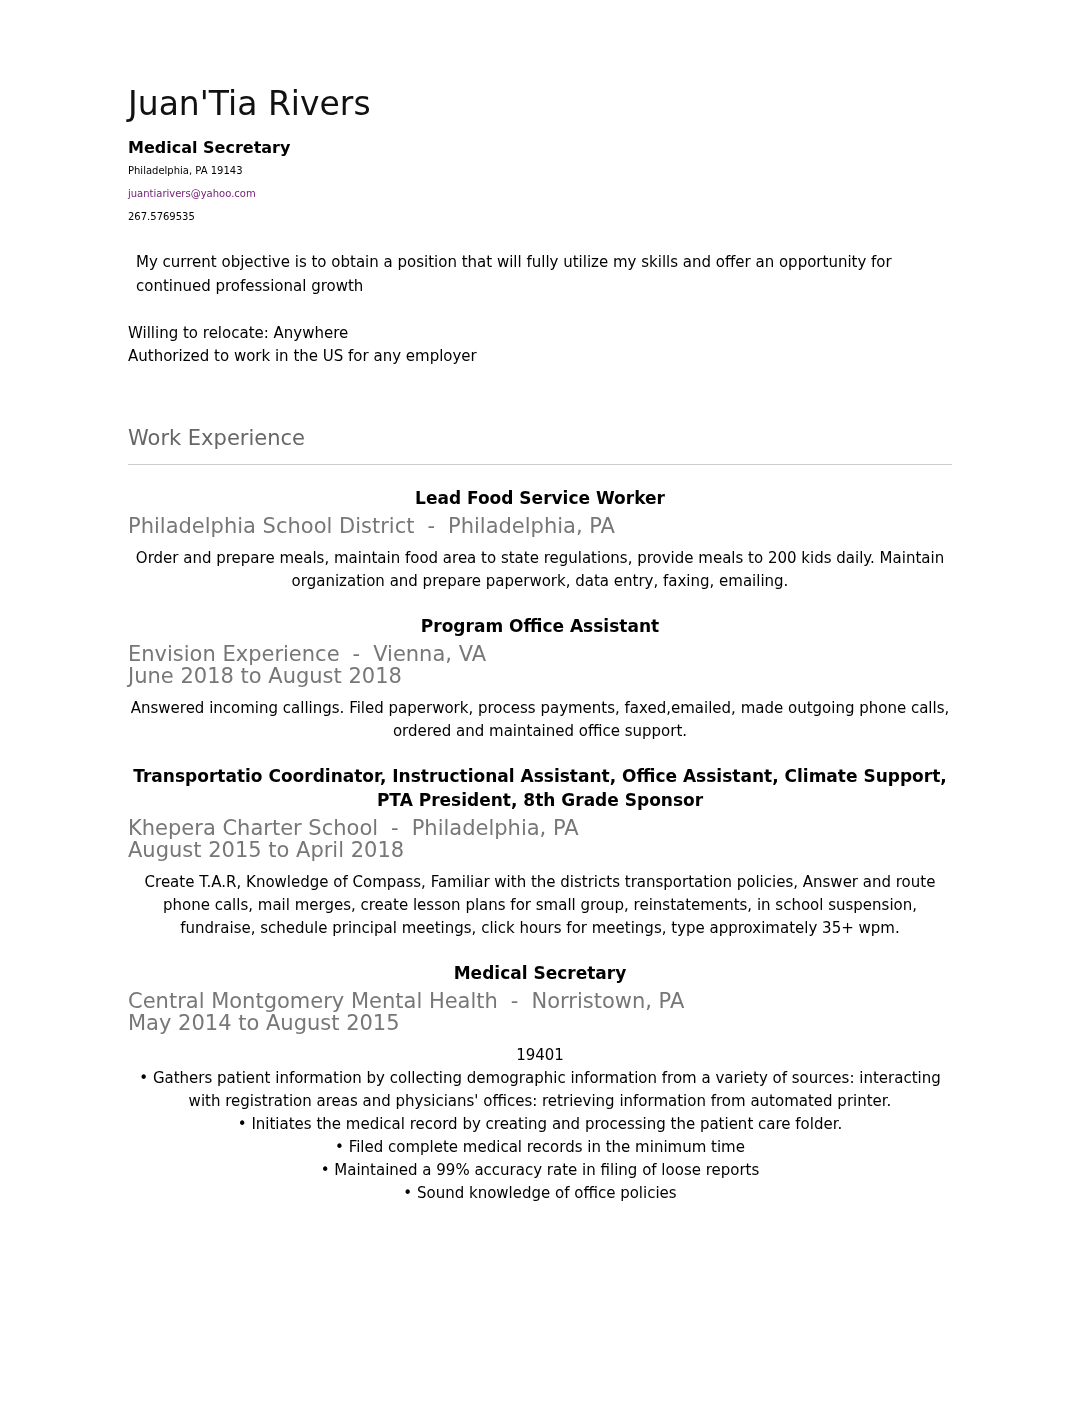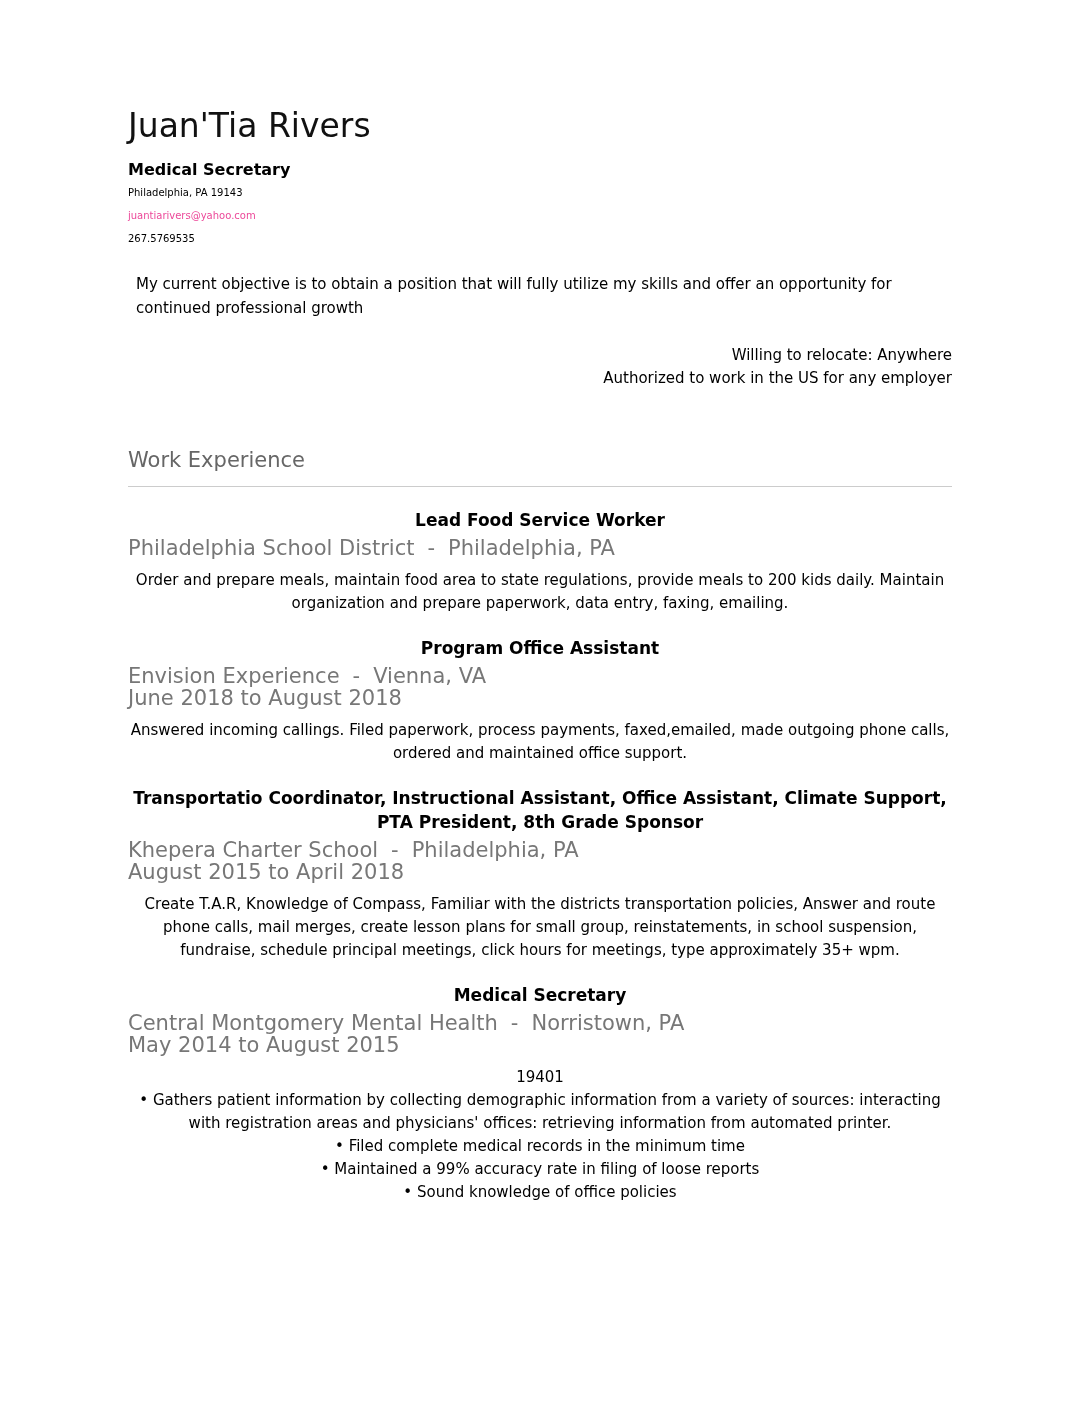--- a/index.html
+++ b/index.html
@@ -10,55 +10,54 @@
   body {
     width: 1088px;
     height: 1408px;
     font-family: "DejaVu Sans", "Liberation Sans", sans-serif;
     color: #000000;
     -webkit-font-smoothing: antialiased;
   }
   .page {
     box-sizing: border-box;
     width: 1088px;
-    padding: 108px 136px 40px 128px;
+    padding: 86px 136px 40px 128px;
   }
   
   .candidate-name {
     font-size: 33px;
     font-weight: 400;
     color: #111111;
     margin: 0 0 14px 0;
     line-height: 1.1;
   }
   .candidate-title {
     font-size: 16px;
     font-weight: 700;
     line-height: 23px;
   }
   .contact-line {
     font-size: 10px;
     line-height: 23px;
   }
   .email-link {
-    color: #ec4899;
+    color: #701a75;
     text-decoration: none;
     cursor: pointer;
   }
   
   .objective {
     font-size: 15px;
     line-height: 24px;
     margin: 22px 0 0 8px;
   }
   .prefs {
     margin-top: 24px;
     font-size: 15px;
     line-height: 23px;
-    text-align: right;
   }
   
   .section-heading {
     font-size: 21px;
     font-weight: 400;
     color: #666666;
     margin: 58px 0 0 0;
     line-height: 1.2;
   }
   .section-rule {
@@ -152,20 +151,21 @@
 
     <article class="job">
       <h3 class="job-title">Medical Secretary</h3>
       <div class="job-meta">
         <span>Central Montgomery Mental Health</span><span class="meta-sep">-</span><span>Norristown, PA</span>
       </div>
       <div class="job-meta">May 2014 to August 2015</div>
       <div class="job-desc">
         <div>19401</div>
         <div>• Gathers patient information by collecting demographic information from a variety of sources: interacting with registration areas and physicians' offices: retrieving information from automated printer.</div>
+        <div>• Initiates the medical record by creating and processing the patient care folder.</div>
         <div>• Filed complete medical records in the minimum time</div>
         <div>• Maintained a 99% accuracy rate in filing of loose reports</div>
         <div>• Sound knowledge of office policies</div>
       </div>
     </article>
 
   </section>
 </div>
 
 </body></html>

